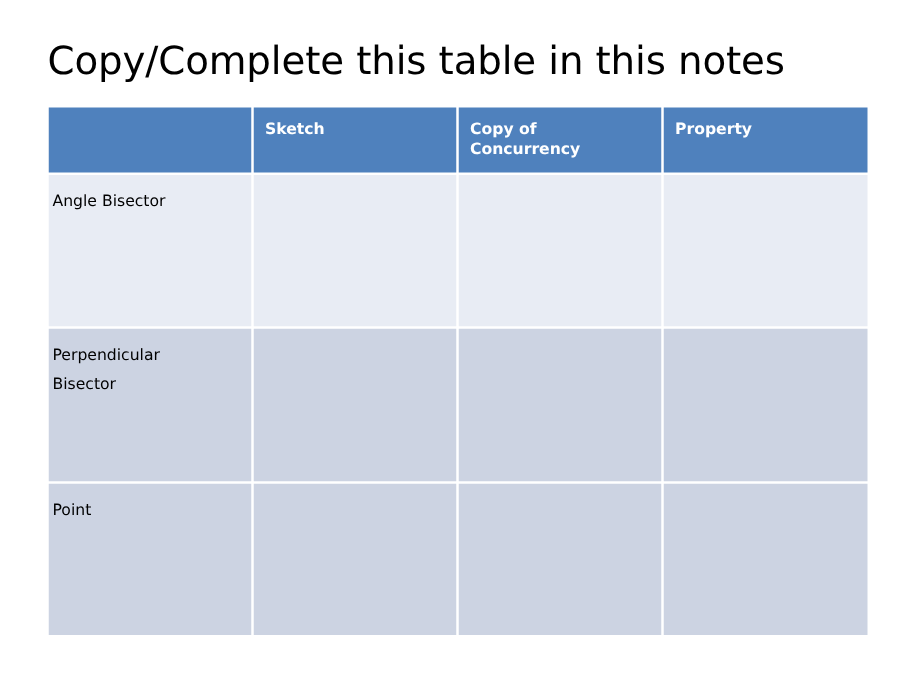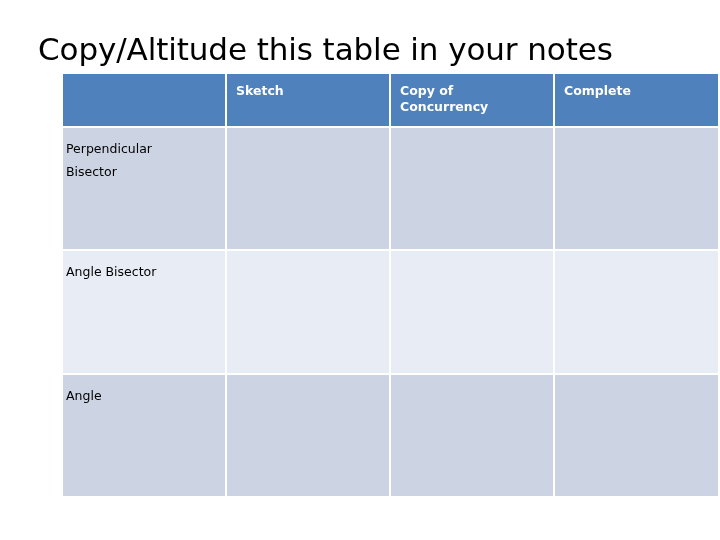--- a/index.html
+++ b/index.html
@@ -35,28 +35,27 @@
     font-weight: 400;
     color: #000000;
     white-space: nowrap;
     letter-spacing: -0.1px;
   }
 
   
   #concurrency-table {
     position: absolute;
     left: 37px;
-    top: 72px;
+    top: 84px;
     width: 653px;
     height: 426px;
     border-collapse: separate;
     border-spacing: 2px;
     table-layout: fixed;
     background: #ffffff;
-    margin-left: 24px;
   }
 
   #concurrency-table td,
   #concurrency-table th {
     padding: 0;
     margin: 0;
     vertical-align: top;
     border: 0;
   }
 
@@ -104,21 +103,21 @@
   .empty-cell-inner {
     width: 100%;
     height: 100%;
   }
 </style>
 </head>
 <body>
 
 <div id="slide">
 
-  <div id="slide-title">Copy/Altitude this table in your notes</div>
+  <div id="slide-title">Copy/Complete this table in this notes</div>
 
   <table id="concurrency-table">
     <colgroup>
       <col class="col-name">
       <col class="col-sk">
       <col class="col-poc">
       <col class="col-prop">
     </colgroup>
     <thead>
       <tr class="hdr-row">
@@ -126,59 +125,59 @@
           <div class="hdr-cell-inner"></div>
         </th>
         <th>
           <div class="hdr-cell-inner">Sketch</div>
         </th>
         <th>
           <div class="hdr-cell-inner">Copy of
 Concurrency</div>
         </th>
         <th>
-          <div class="hdr-cell-inner">Complete</div>
+          <div class="hdr-cell-inner">Property</div>
         </th>
       </tr>
     </thead>
     <tbody>
-      <tr class="body-row band-dark">
-        <td>
-          <div class="row-label-inner">Perpendicular
-Bisector</div>
-        </td>
-        <td>
-          <div class="empty-cell-inner"></div>
-        </td>
-        <td>
-          <div class="empty-cell-inner"></div>
-        </td>
-        <td>
-          <div class="empty-cell-inner"></div>
-        </td>
-      </tr>
-
       <tr class="body-row band-light">
         <td>
           <div class="row-label-inner">Angle Bisector</div>
         </td>
         <td>
           <div class="empty-cell-inner"></div>
         </td>
         <td>
           <div class="empty-cell-inner"></div>
         </td>
         <td>
           <div class="empty-cell-inner"></div>
         </td>
       </tr>
 
       <tr class="body-row band-dark">
         <td>
-          <div class="row-label-inner">Angle</div>
+          <div class="row-label-inner">Perpendicular
+Bisector</div>
+        </td>
+        <td>
+          <div class="empty-cell-inner"></div>
+        </td>
+        <td>
+          <div class="empty-cell-inner"></div>
+        </td>
+        <td>
+          <div class="empty-cell-inner"></div>
+        </td>
+      </tr>
+
+      <tr class="body-row band-dark">
+        <td>
+          <div class="row-label-inner">Point</div>
         </td>
         <td>
           <div class="empty-cell-inner"></div>
         </td>
         <td>
           <div class="empty-cell-inner"></div>
         </td>
         <td>
           <div class="empty-cell-inner"></div>
         </td>

